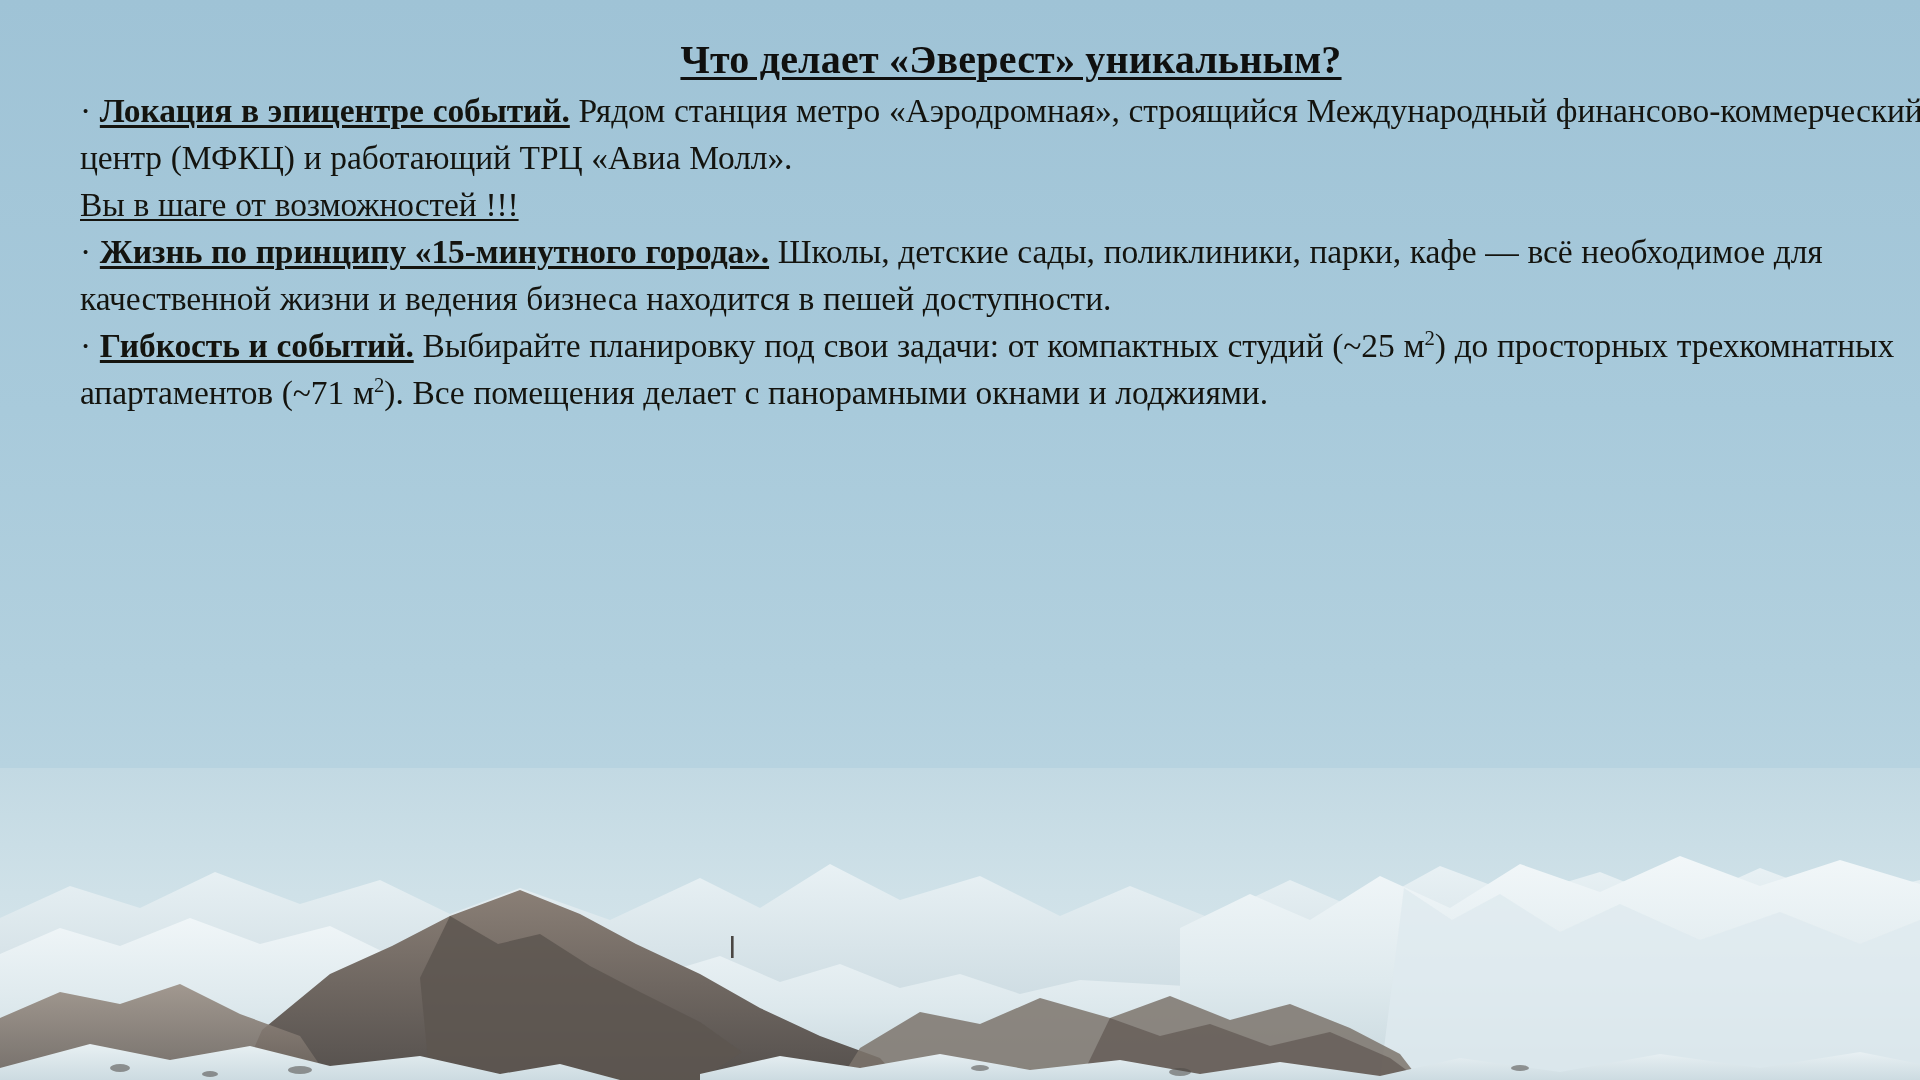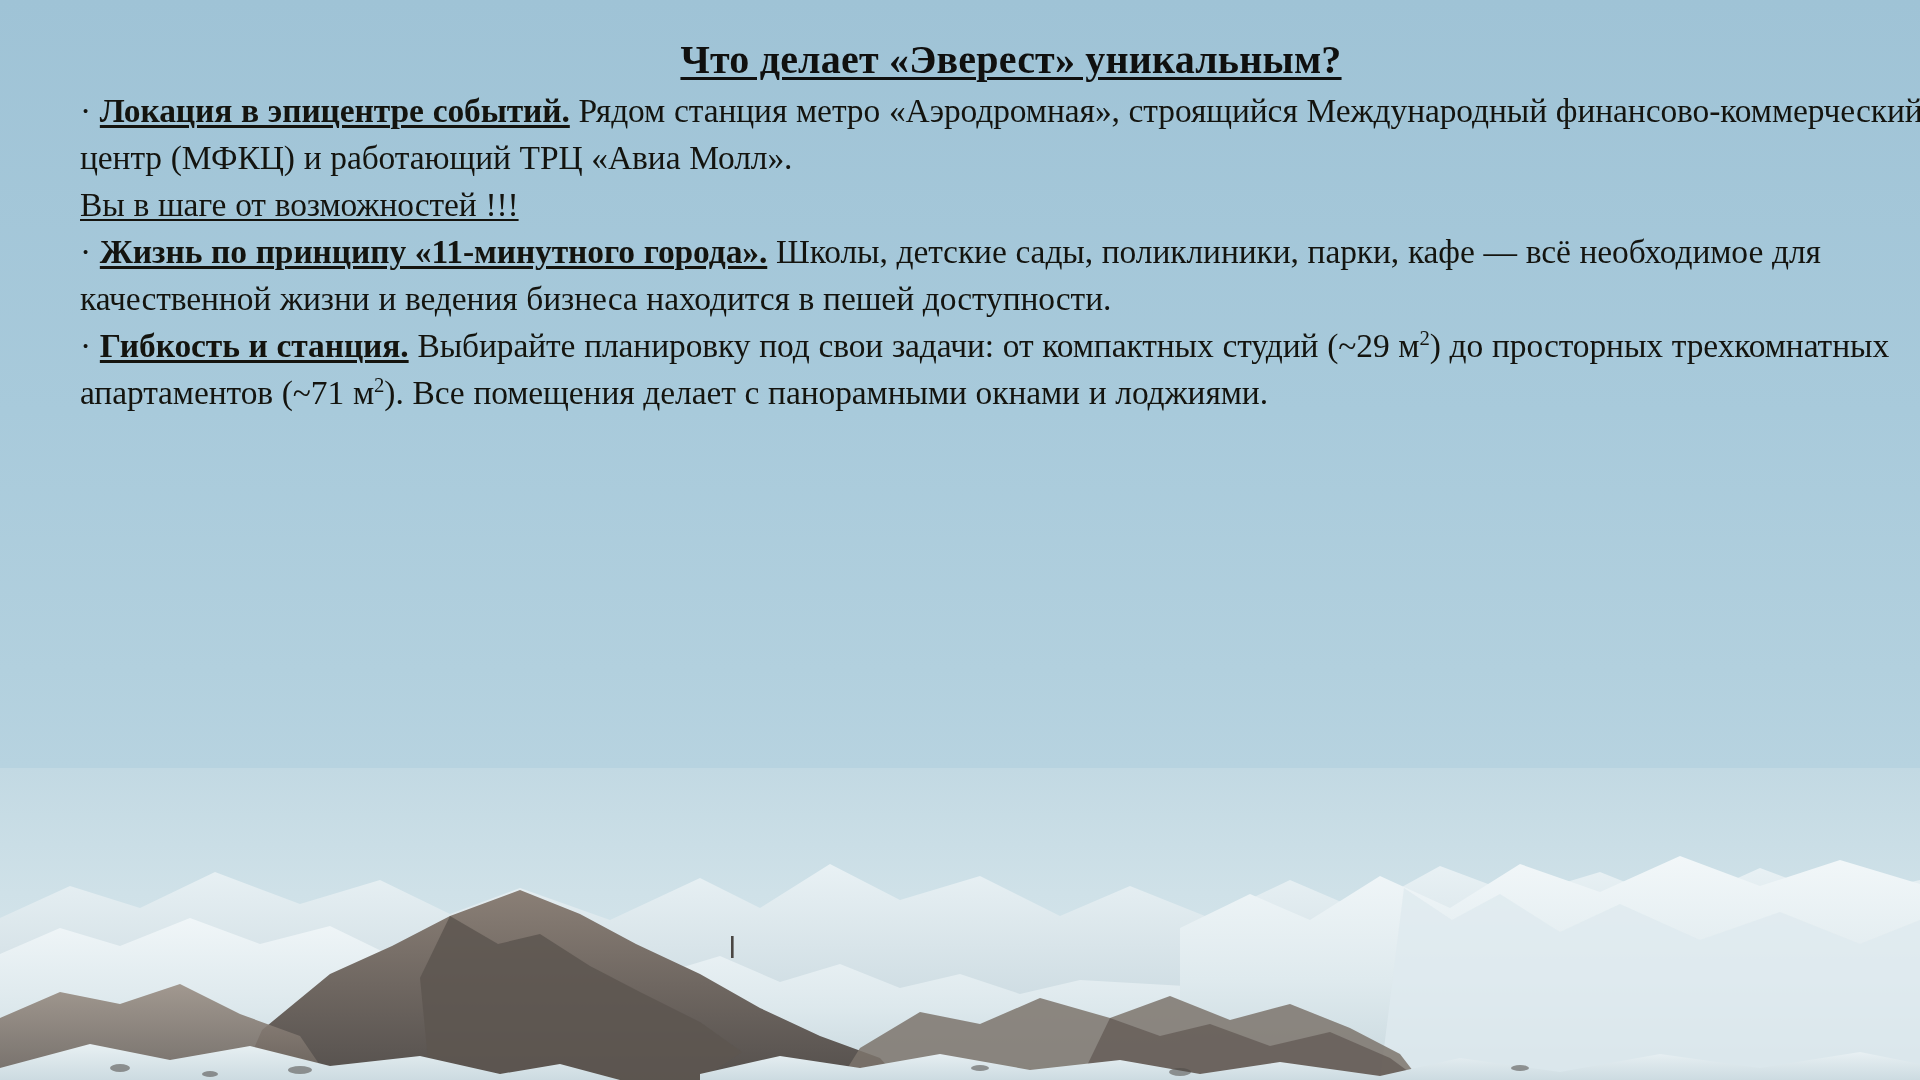--- a/index.html
+++ b/index.html
@@ -185,19 +185,19 @@
     </svg>
   </div>
 
   <div class="content">
 
     <h1 class="title"><span class="u">Что делает «Эверест» уникальным?</span></h1>
 
 
     <p class="para"><span class="bullet-dot">·</span> <span class="lead">Локация в эпицентре событий.</span><span> Рядом станция метро «Аэродромная», строящийся Международный финансово-коммерческий центр (МФКЦ) и работающий ТРЦ «Авиа Молл».</span><br><span class="under">Вы в шаге от возможностей !!!</span></p>
 
-    <p class="para"><span class="bullet-dot">·</span> <span class="lead">Жизнь по принципу «11-минутного города».</span><span> Школы, детские сады, поликлиники, парки, кафе — всё необходимое для качественной жизни и ведения бизнеса находится в пешей доступности.</span></p>
-
-    <p class="para"><span class="bullet-dot">·</span> <span class="lead">Гибкость и станция.</span><span> Выбирайте планировку под свои задачи: от компактных студий (~29 м</span><sup>2</sup><span>) до просторных трехкомнатных апартаментов (~71 м</span><sup>2</sup><span>). Все помещения делает с панорамными окнами и лоджиями.</span></p>
+    <p class="para"><span class="bullet-dot">·</span> <span class="lead">Жизнь по принципу «15-минутного города».</span><span> Школы, детские сады, поликлиники, парки, кафе — всё необходимое для качественной жизни и ведения бизнеса находится в пешей доступности.</span></p>
+
+    <p class="para"><span class="bullet-dot">·</span> <span class="lead">Гибкость и событий.</span><span> Выбирайте планировку под свои задачи: от компактных студий (~25 м</span><sup>2</sup><span>) до просторных трехкомнатных апартаментов (~71 м</span><sup>2</sup><span>). Все помещения делает с панорамными окнами и лоджиями.</span></p>
 
 
   </div>
 </div>
 
 </body></html>

